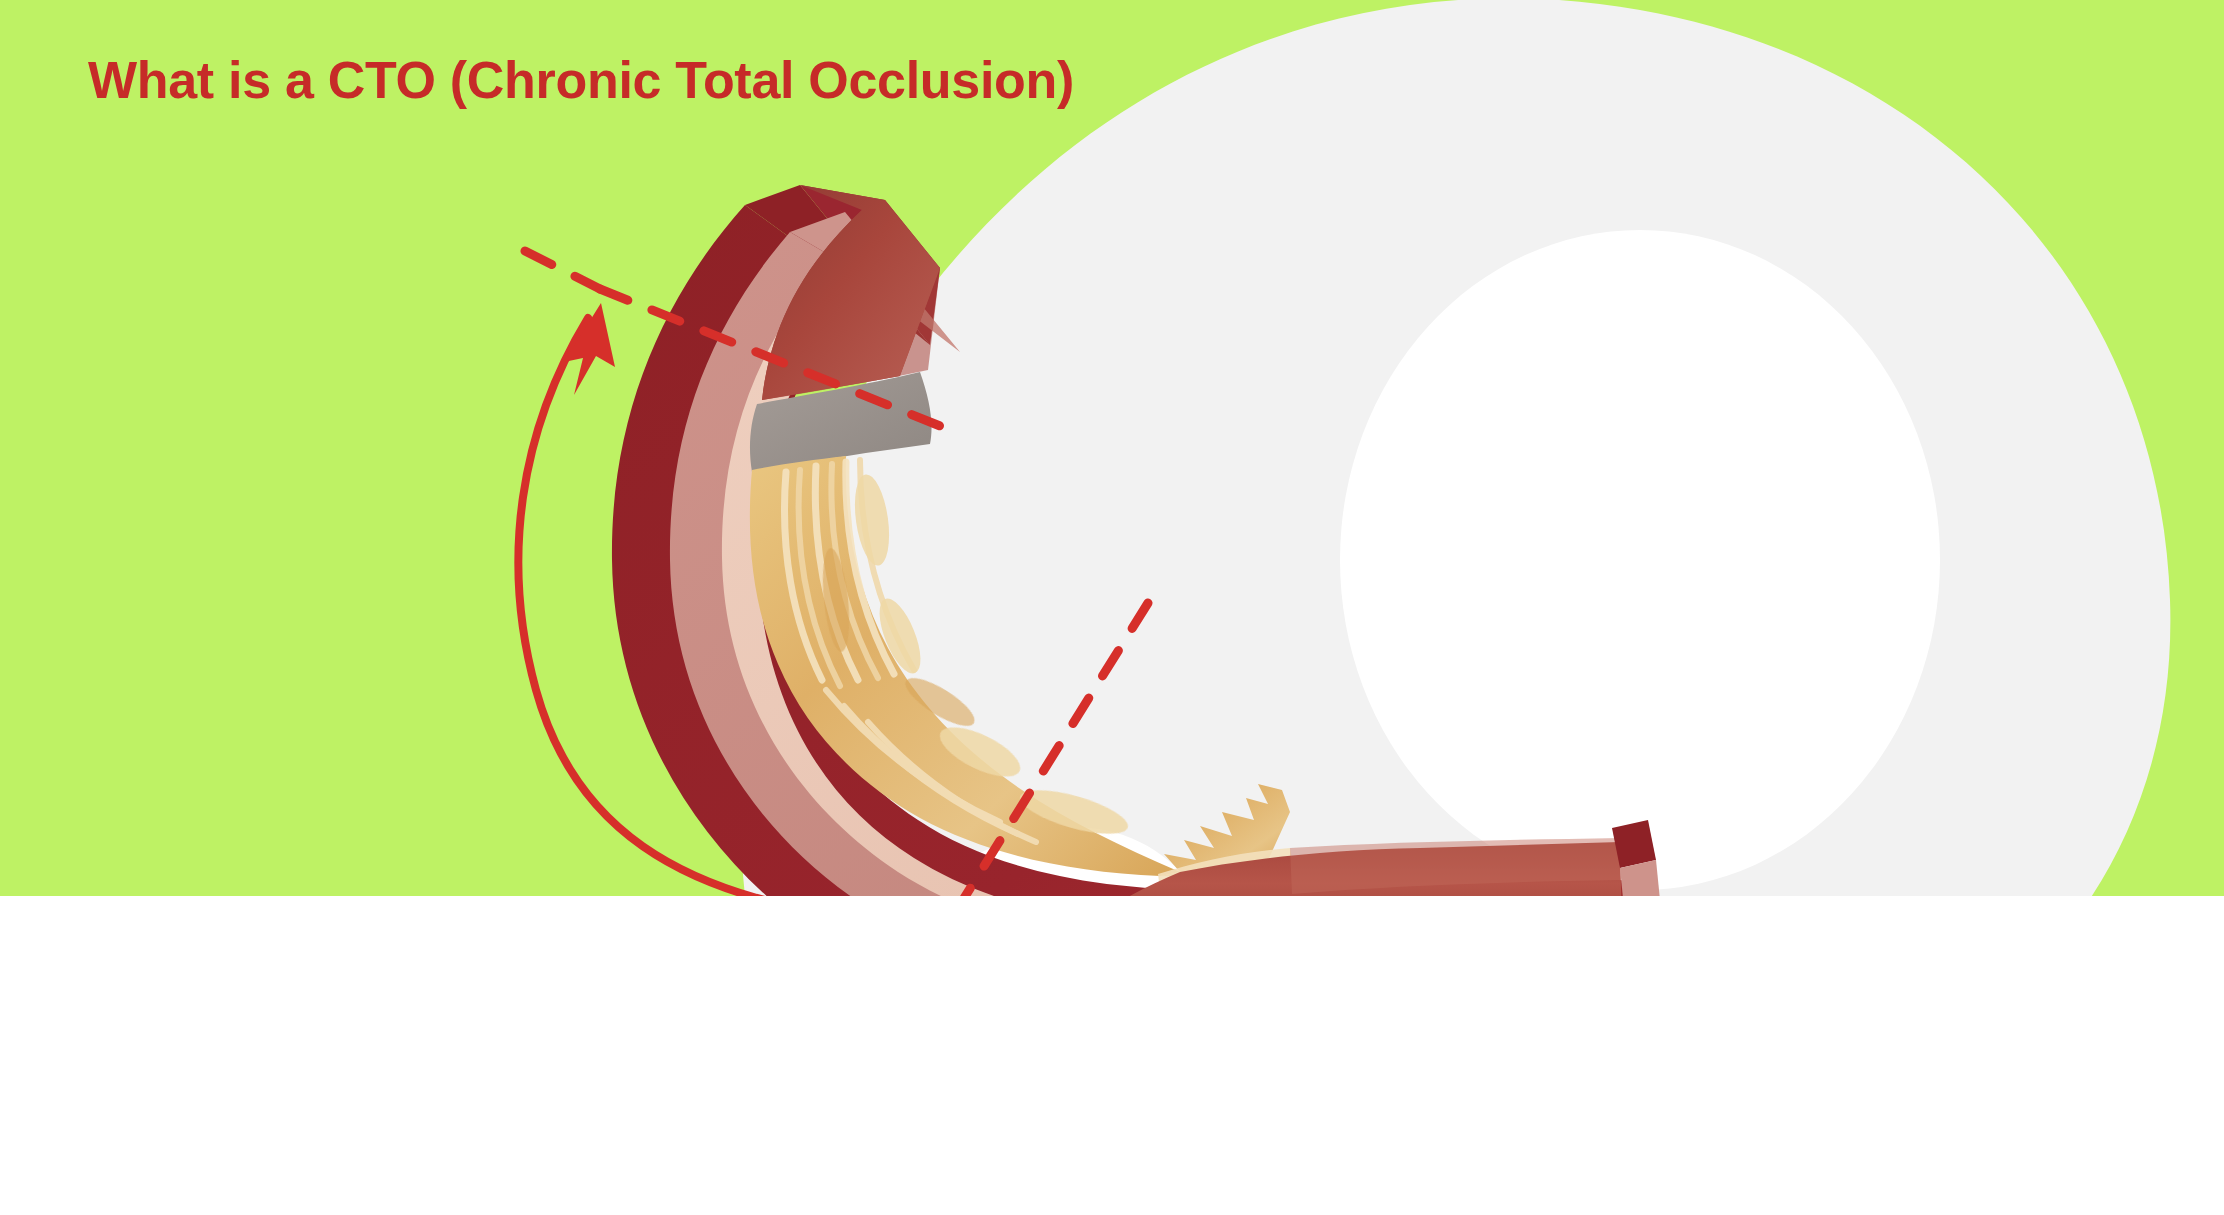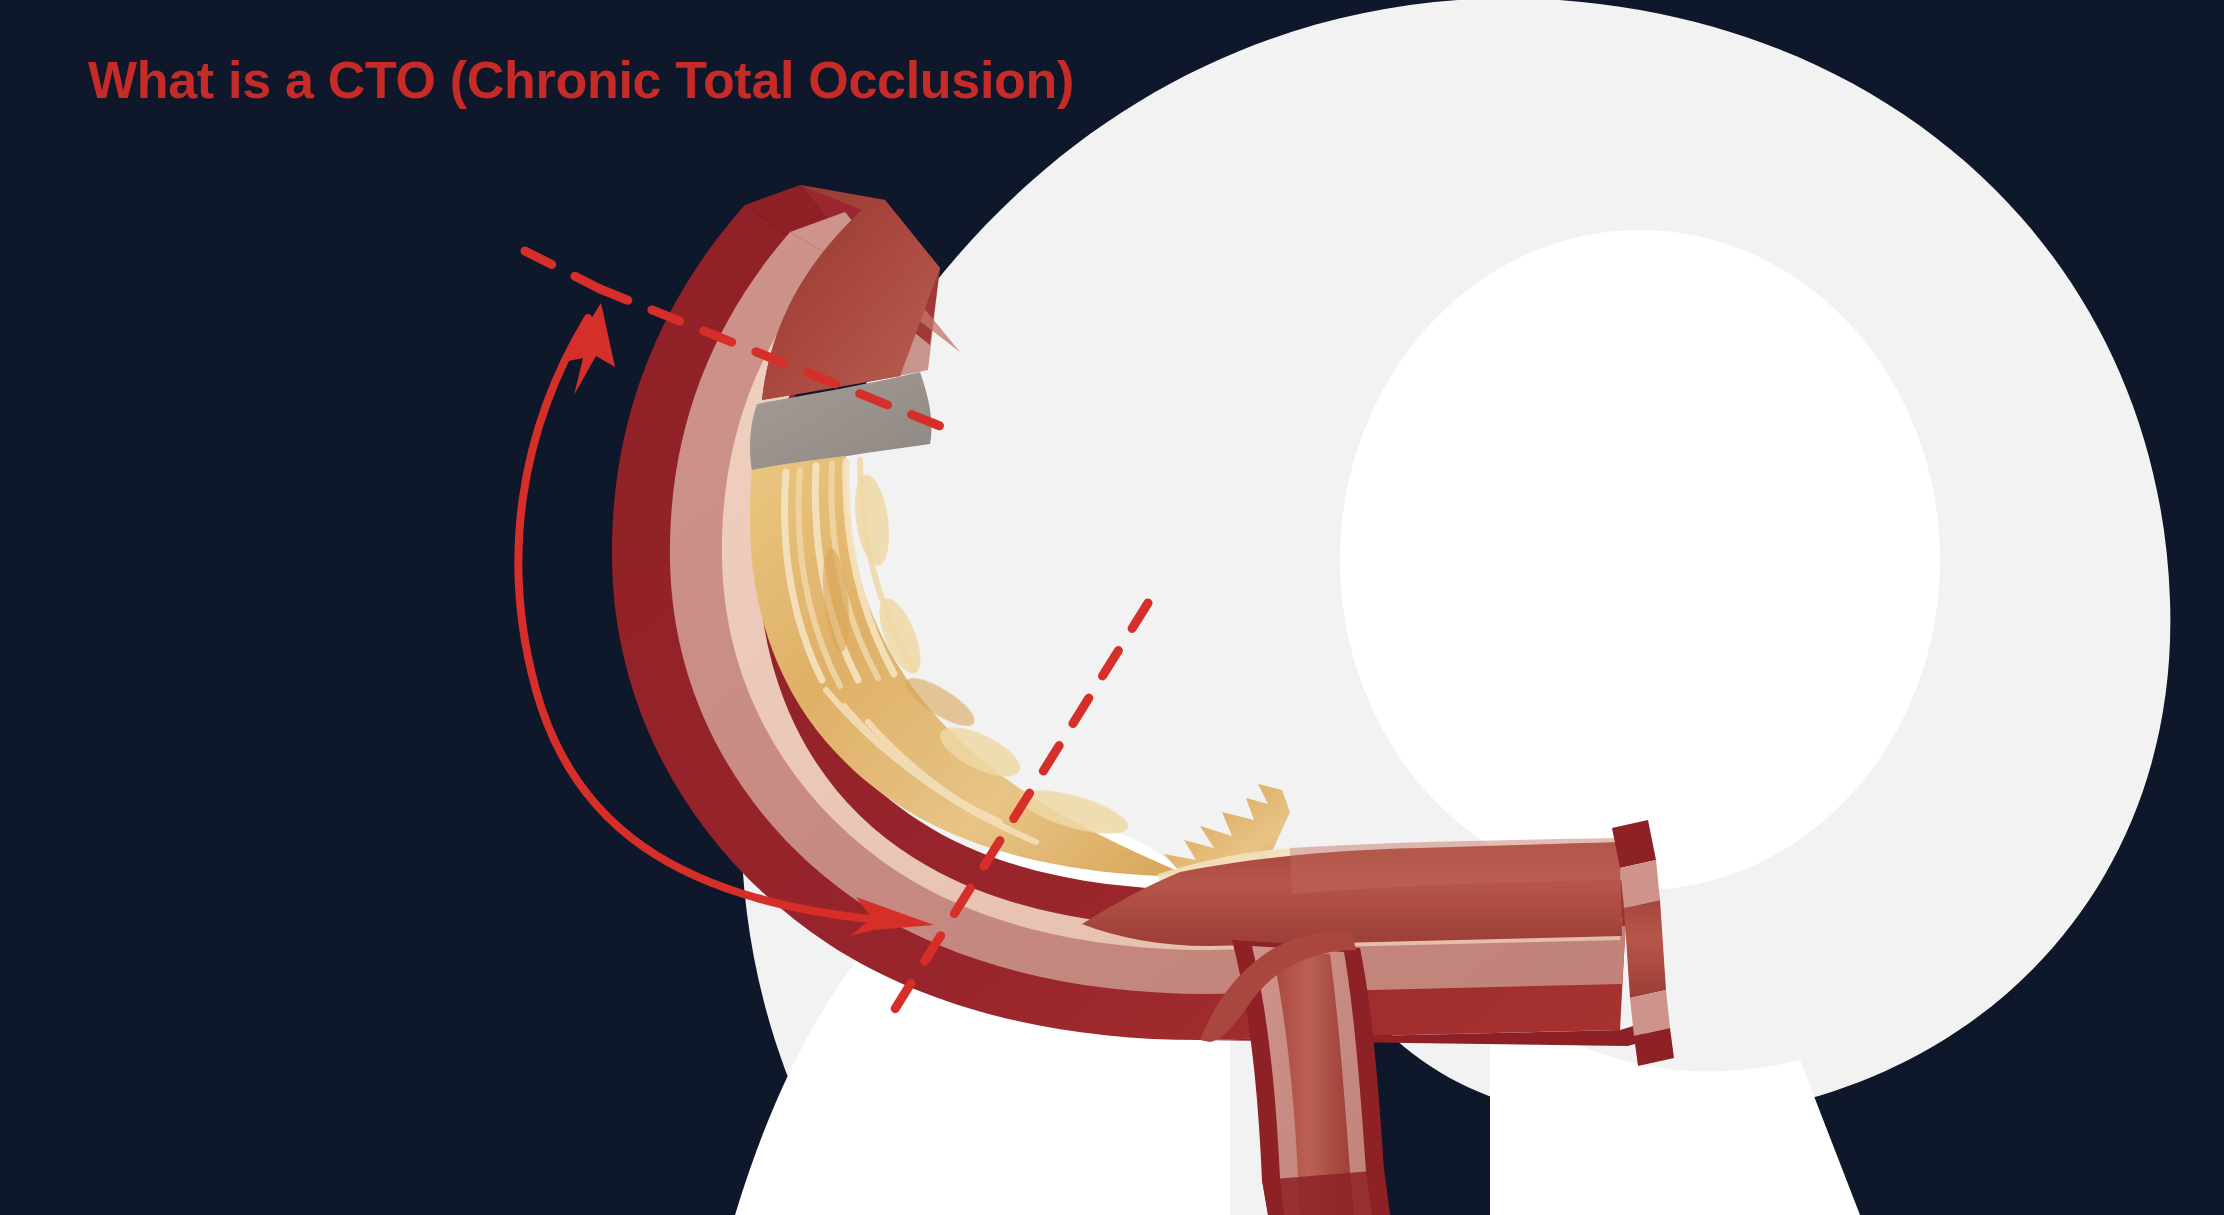--- a/index.html
+++ b/index.html
@@ -3,22 +3,22 @@
 <meta charset="utf-8">
 <style>
   html, body {
     margin: 0;
     padding: 0;
     background: #ffffff;
   }
   #stage {
     position: relative;
     width: 2224px;
-    height: 1215px;
-    background: #0f172a;
+    height: 896px;
+    background: #bef264;
     overflow: hidden;
     font-family: "Liberation Sans", sans-serif;
   }
   #title {
     position: absolute;
     left: 88px;
     top: 50px;
     font-size: 52px;
     font-weight: bold;
     letter-spacing: -0.3px;

